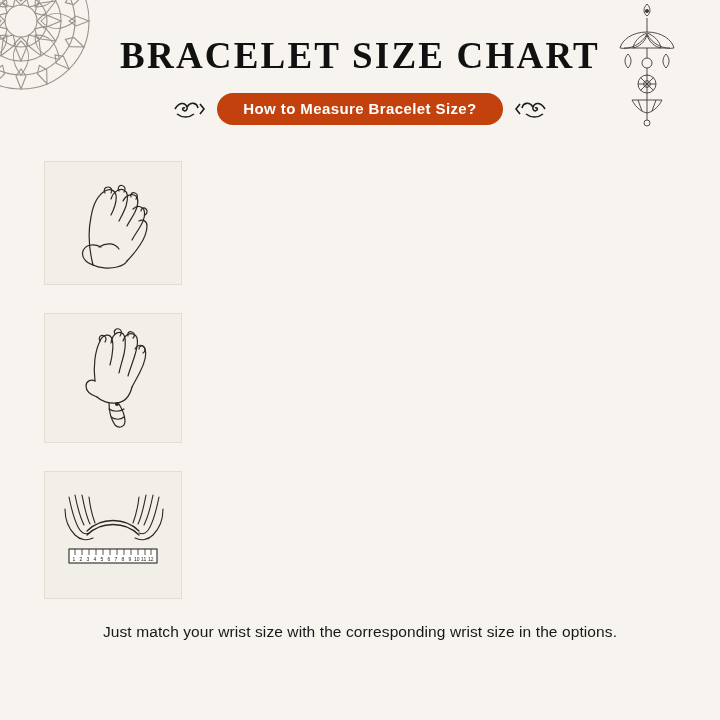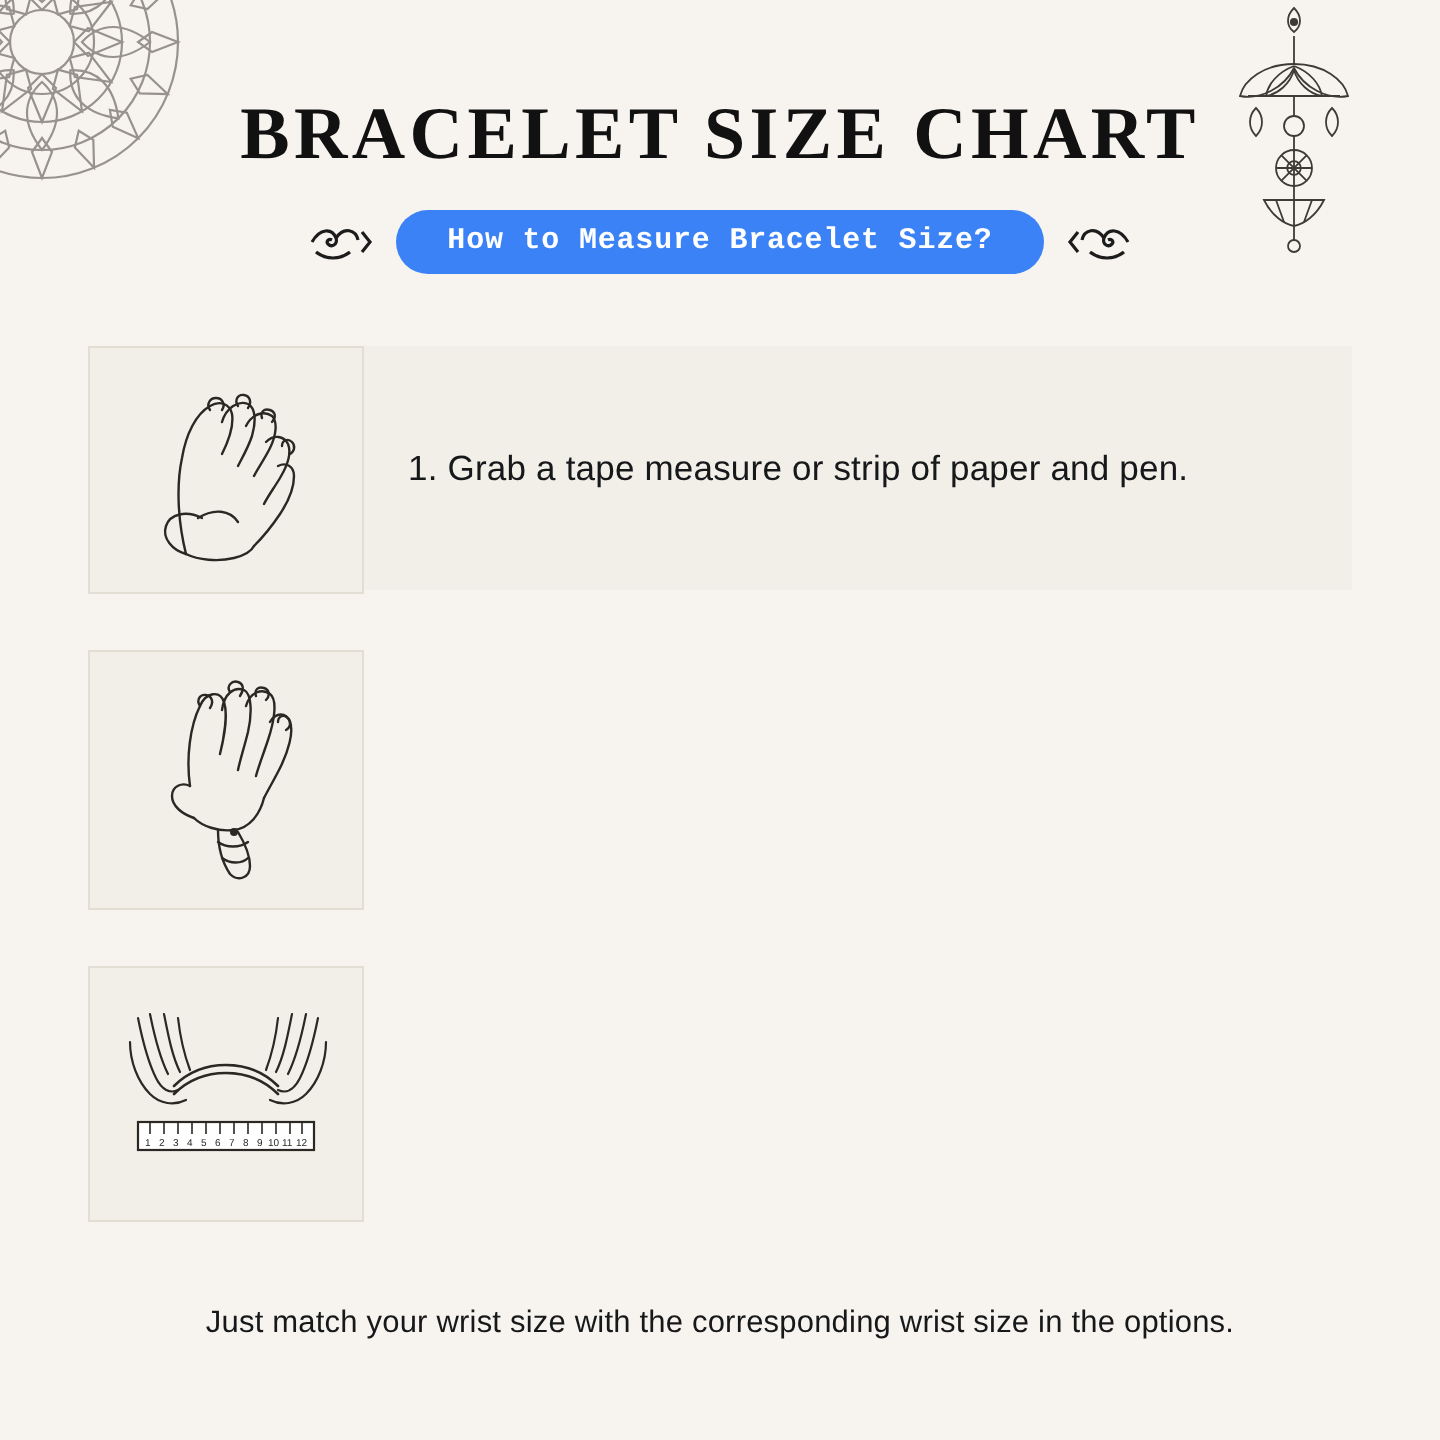--- a/index.html
+++ b/index.html
@@ -32,21 +32,21 @@
     top: 2px;
     right: 28px;
     width: 90px;
     height: 130px;
     opacity: 0.9;
     pointer-events: none;
   }
 
   
   .header {
-    padding-top: 48px;
+    padding-top: 36px;
     text-align: center;
   }
   .main-title {
     font-family: "Liberation Serif", serif;
     font-size: 37px;
     letter-spacing: 2.2px;
     font-weight: 700;
     color: #111;
     margin: 0;
     line-height: 1.1;
@@ -58,25 +58,25 @@
     justify-content: center;
     gap: 10px;
     margin-top: 16px;
   }
   .flourish {
     width: 34px;
     height: 22px;
     opacity: 0.95;
   }
   .subtitle-pill {
-    background: #3b82f6;
+    background: #c2410c;
     color: #fff;
     border-radius: 16px;
     padding: 7px 26px 8px;
-    font-family: Liberation Mono, monospace;
+    font-family: Liberation Sans, sans-serif;
     font-size: 15px;
     font-weight: 700;
     letter-spacing: 0.4px;
     white-space: nowrap;
   }
 
   
   .steps {
     margin-top: 36px;
     padding: 0 44px;
@@ -115,21 +115,21 @@
 
   .step-text {
     font-size: 17.5px;
     line-height: 1.72;
     color: #16181a;
     letter-spacing: 0.1px;
   }
 
   
   .footer {
-    margin-top: 42px;
+    margin-top: 24px;
     text-align: center;
     font-size: 15.5px;
     color: #16181a;
     letter-spacing: 0.1px;
   }
 </style>
 </head>
 <body>
 
 <svg class="corner-mandala" viewBox="0 0 150 150">
@@ -249,23 +249,20 @@
           <path d="M40 96 C46 99 56 100 64 98 C70 96.5 73 94 74 92"></path>
           <path d="M52 24 C50 21 52 18 55 18 C58 18 60 21 58 24"></path>
           <path d="M66 22 C64 19 66 16 69 16.5 C72 17 73 20 71 23"></path>
           <path d="M78 28 C77 25 79 23 82 24 C85 25 85 28 83 30"></path>
           <path d="M88 42 C88 39 91 38 93 40 C95 42 94 45 92 46"></path>
           <path d="M40 96 C33 94 28 88 30 82 C32 76 40 74 48 78"></path>
           <path d="M46 78 C54 73 62 74 66 80"></path>
         </g>
       </svg>
     </div>
-    <div class="step-text-wrap">
-      <div class="step-text">1. Grab a tape measure or strip of paper and pen.</div>
-    </div>
   </div>
 
   <div class="step step-2">
     <div class="step-figure">
       <svg width="120" height="114" viewBox="0 0 120 114">
         <g fill="none" stroke="#2b2722" stroke-width="1.2" stroke-linecap="round">
           <path d="M42 60 C40 46 42 30 47 20 C50 13 57 12 59 18 C61 24 59 36 57 44"></path>
           <path d="M58 22 C59 14 64 10 69 12 C73 14 73 24 71 33 C69 41 67 47 66 52"></path>
           <path d="M70 20 C72 13 78 11 82 14 C86 17 84 28 81 37 C78 46 76 51 75 55"></path>
           <path d="M82 28 C85 23 90 23 92 28 C94 33 91 43 87 51 C84 57 81 62 79 66"></path>

